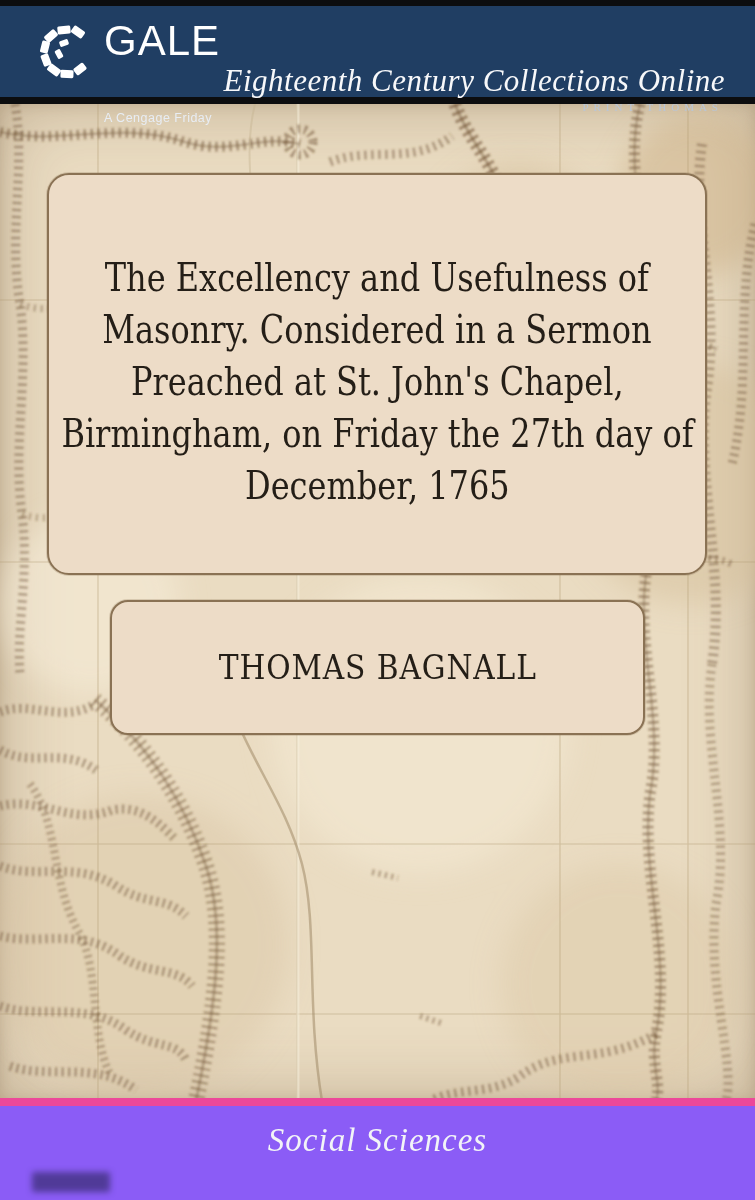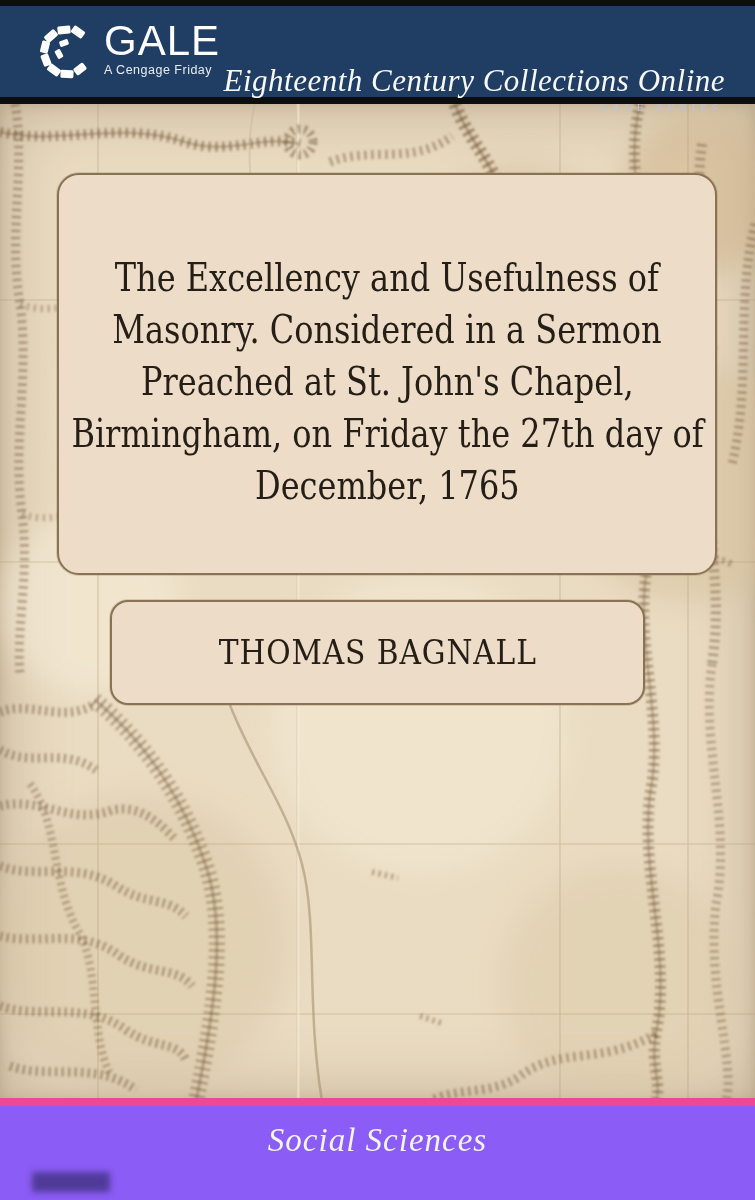--- a/index.html
+++ b/index.html
@@ -14,21 +14,21 @@
   .header-band{
     position:absolute;top:6px;left:0;width:755px;height:91px;background:#203e63;z-index:5;
     border-bottom:7px solid #0c0d0f;
   }
   .logo{position:absolute;left:38px;top:15px;display:flex;align-items:flex-start;}
   .logo-icon{position:relative;width:56px;height:58px;margin-right:10px;margin-top:2px;}
   .logo-icon span{
     position:absolute;display:block;background:#ffffff;border-radius:1.5px;
     transform:translate(-50%,-50%) rotate(var(--r));
   }
-  .logo-text{display:flex;flex-direction:column;}
+  .logo-text{display:flex;flex-direction:column;gap:48px;}
   .logo-name{
     font-family:"Liberation Sans", sans-serif;color:#ffffff;font-size:42px;line-height:40px;
     letter-spacing:1px;font-weight:400;
   }
   .logo-tagline{
     font-family:"Liberation Sans", sans-serif;color:#e8edf4;font-size:12.5px;letter-spacing:.5px;
     margin-top:2px;
   }
   .series{position:absolute;right:30px;top:22px;text-align:right;margin-top:36px;}
   .series-title{
@@ -46,28 +46,28 @@
   }
   .map-area svg{position:absolute;top:0;left:0;}
   
   .panel{
     position:absolute;background:#eddcc7;border:2px solid #8a7254;border-radius:22px;
     box-shadow:0 0 0 1px rgba(138,114,84,.25);
   }
   .title-panel{
     left:47px;top:69px;width:660px;height:402px;
     display:flex;flex-direction:column;justify-content:center;align-items:center;
-    padding-top:16px;box-sizing:border-box;margin-left:10px;
+    padding-top:16px;box-sizing:border-box;
   }
   .title-line{
     white-space:nowrap;color:#241e17;font-size:39px;line-height:52px;
     transform:scaleX(.82);transform-origin:center;letter-spacing:0;
   }
   .author-panel{
-    left:110px;top:496px;width:535px;height:105px;border-radius:18px;
+    left:110px;top:496px;width:535px;height:135px;border-radius:18px;
     display:flex;justify-content:center;align-items:center;box-sizing:border-box;
   }
   .author-name{
     color:#241e17;font-size:33px;letter-spacing:1px;white-space:nowrap;
     transform:scaleX(.9);transform-origin:center;
   }
   
   .footer-band{
     position:absolute;bottom:0;left:0;width:755px;height:94px;background:#8b5cf6;z-index:5;
     border-top:8px solid #ec4899;
@@ -102,21 +102,21 @@
         <span style="left:26px;top:20px;width:9px;height:6px;--r:-20deg"></span>
         <span style="left:21px;top:31px;width:9px;height:6px;--r:62deg"></span>
       </div>
       <div class="logo-text">
         <div class="logo-name">GALE</div>
         <div class="logo-tagline">A Cengage Friday</div>
       </div>
     </div>
     <div class="series">
       <div class="series-title">Eighteenth Century Collections Online</div>
-      <div class="series-sub">GALE SERIES</div>
+      <div class="series-sub">PRINT THOMAS</div>
     </div>
   </header>
 
   <main class="map-area">
     <svg width="755" height="997" viewBox="0 0 755 997">
       <defs>
         <filter id="soft" x="-20%" y="-20%" width="140%" height="140%">
             <feGaussianBlur stdDeviation="0.9"></feGaussianBlur>
           </filter>
         <filter id="wash" x="-60%" y="-60%" width="220%" height="220%">

